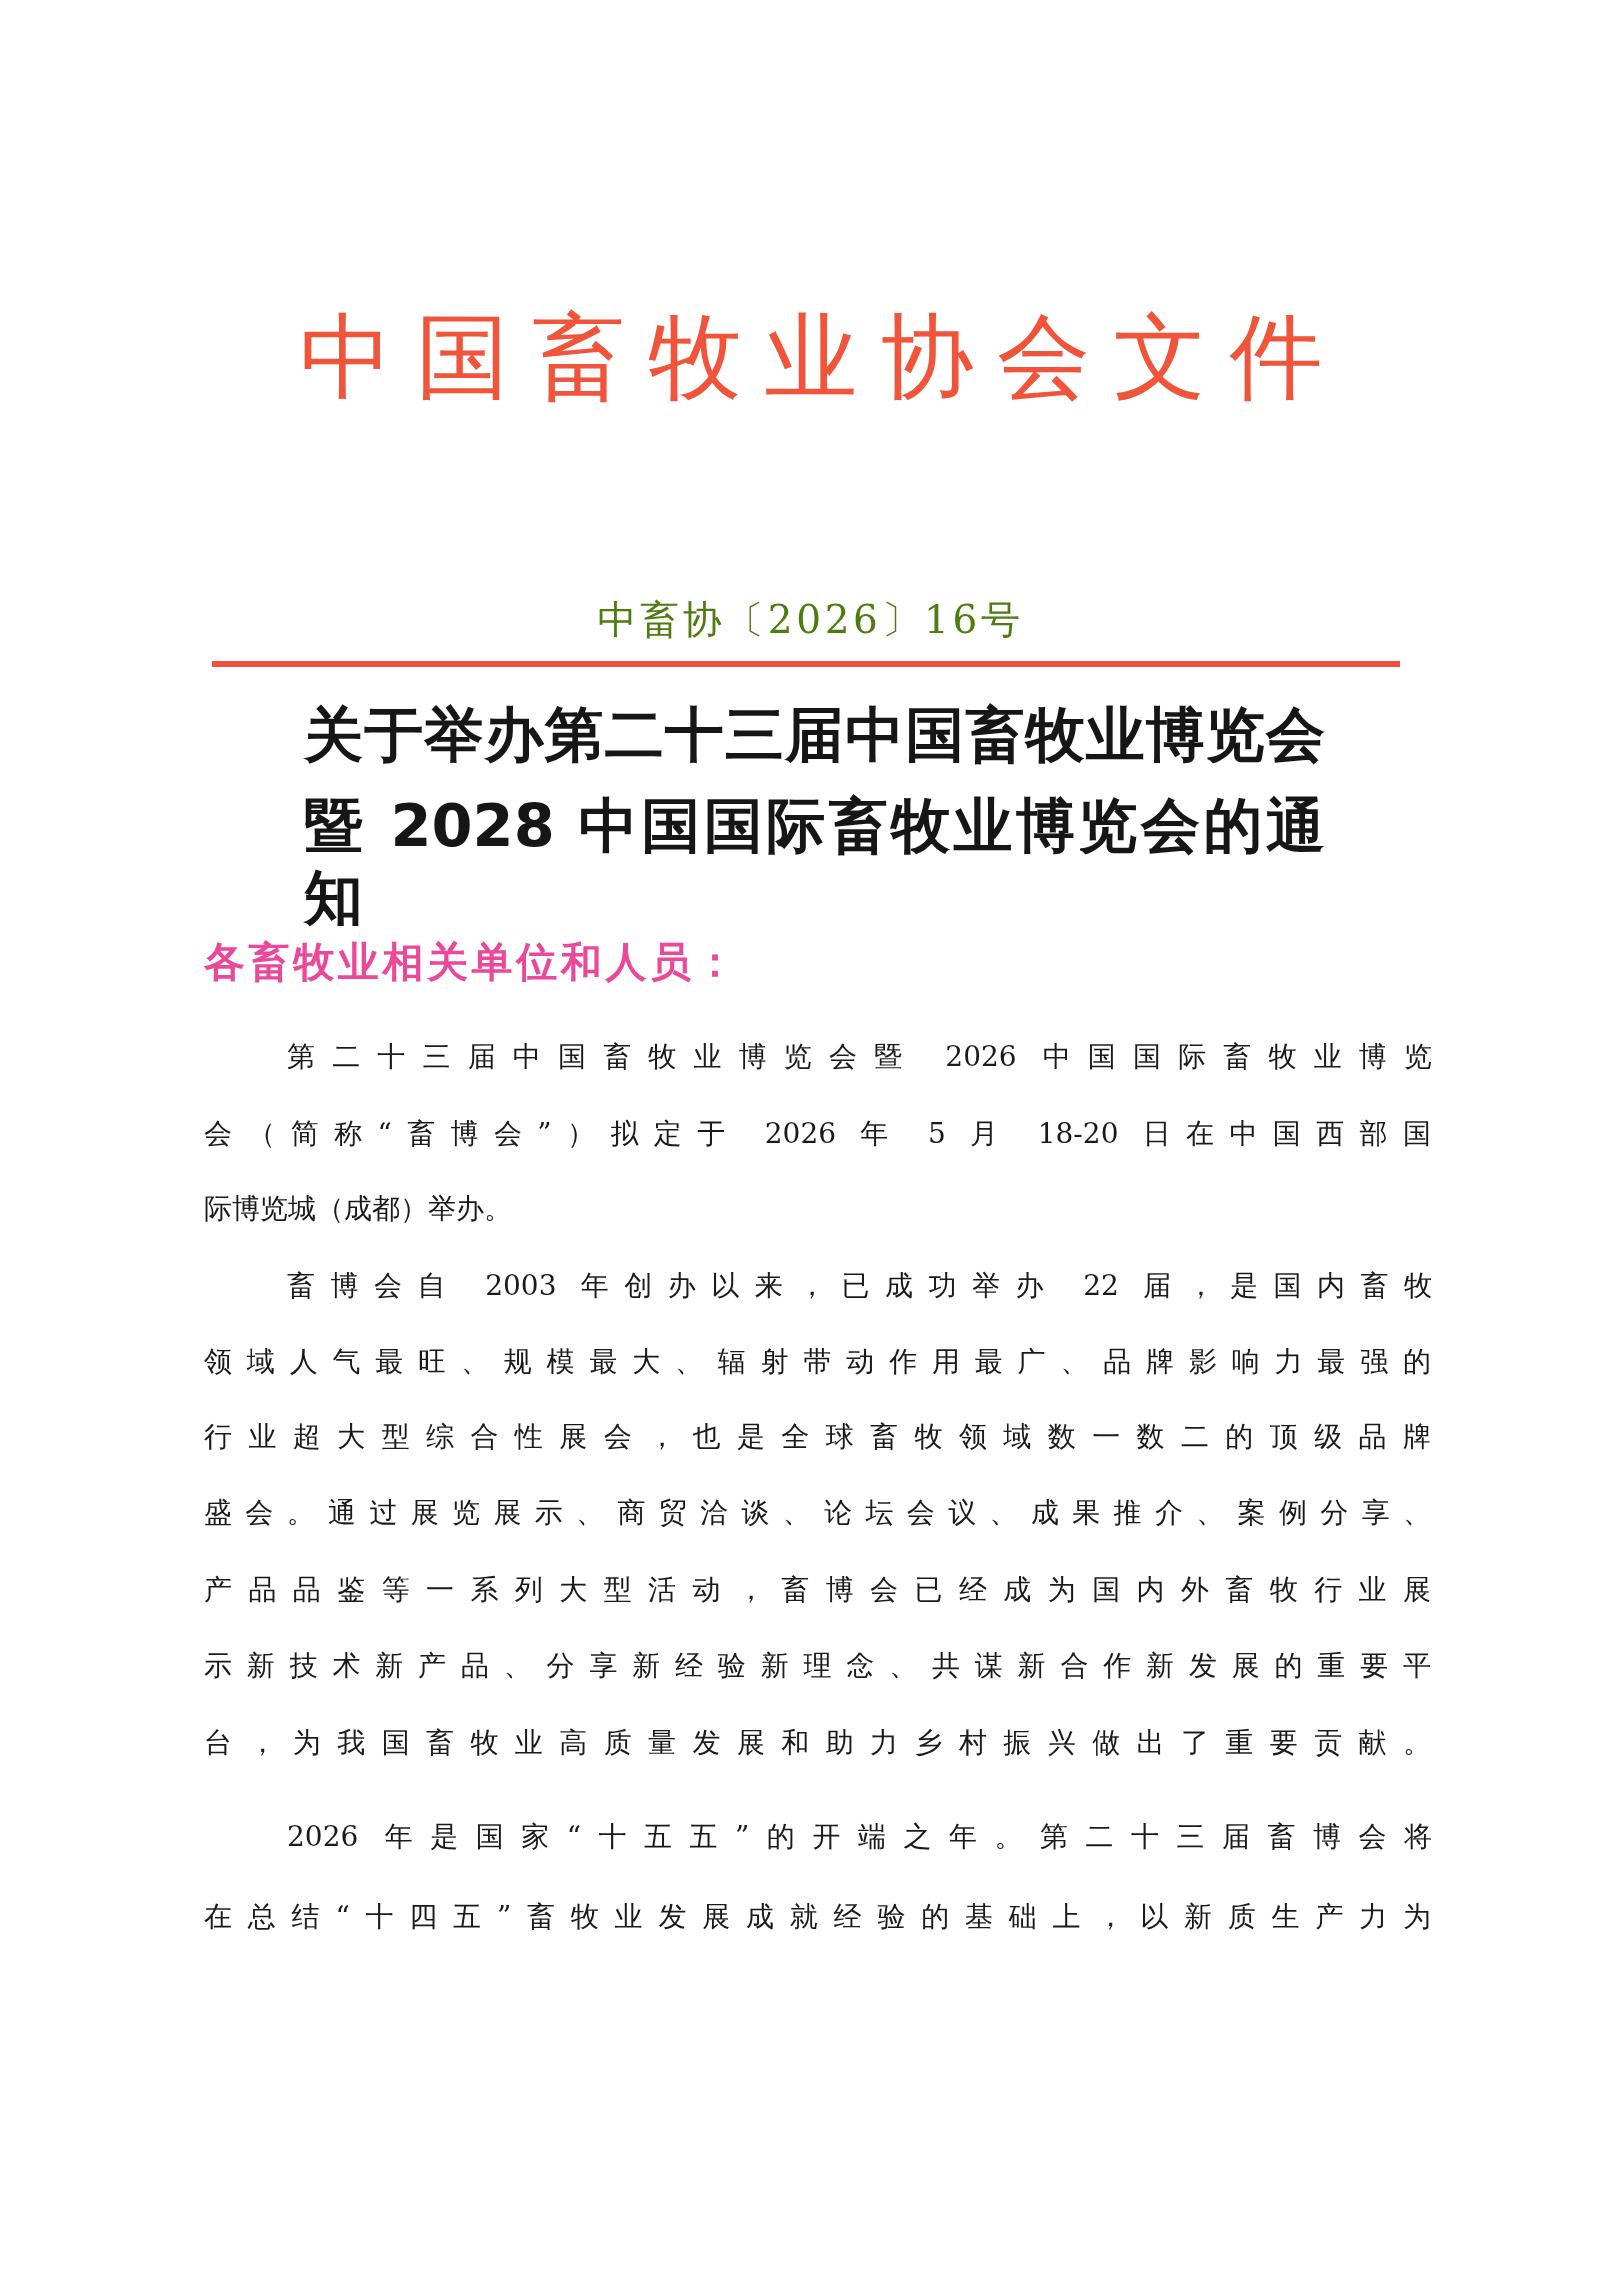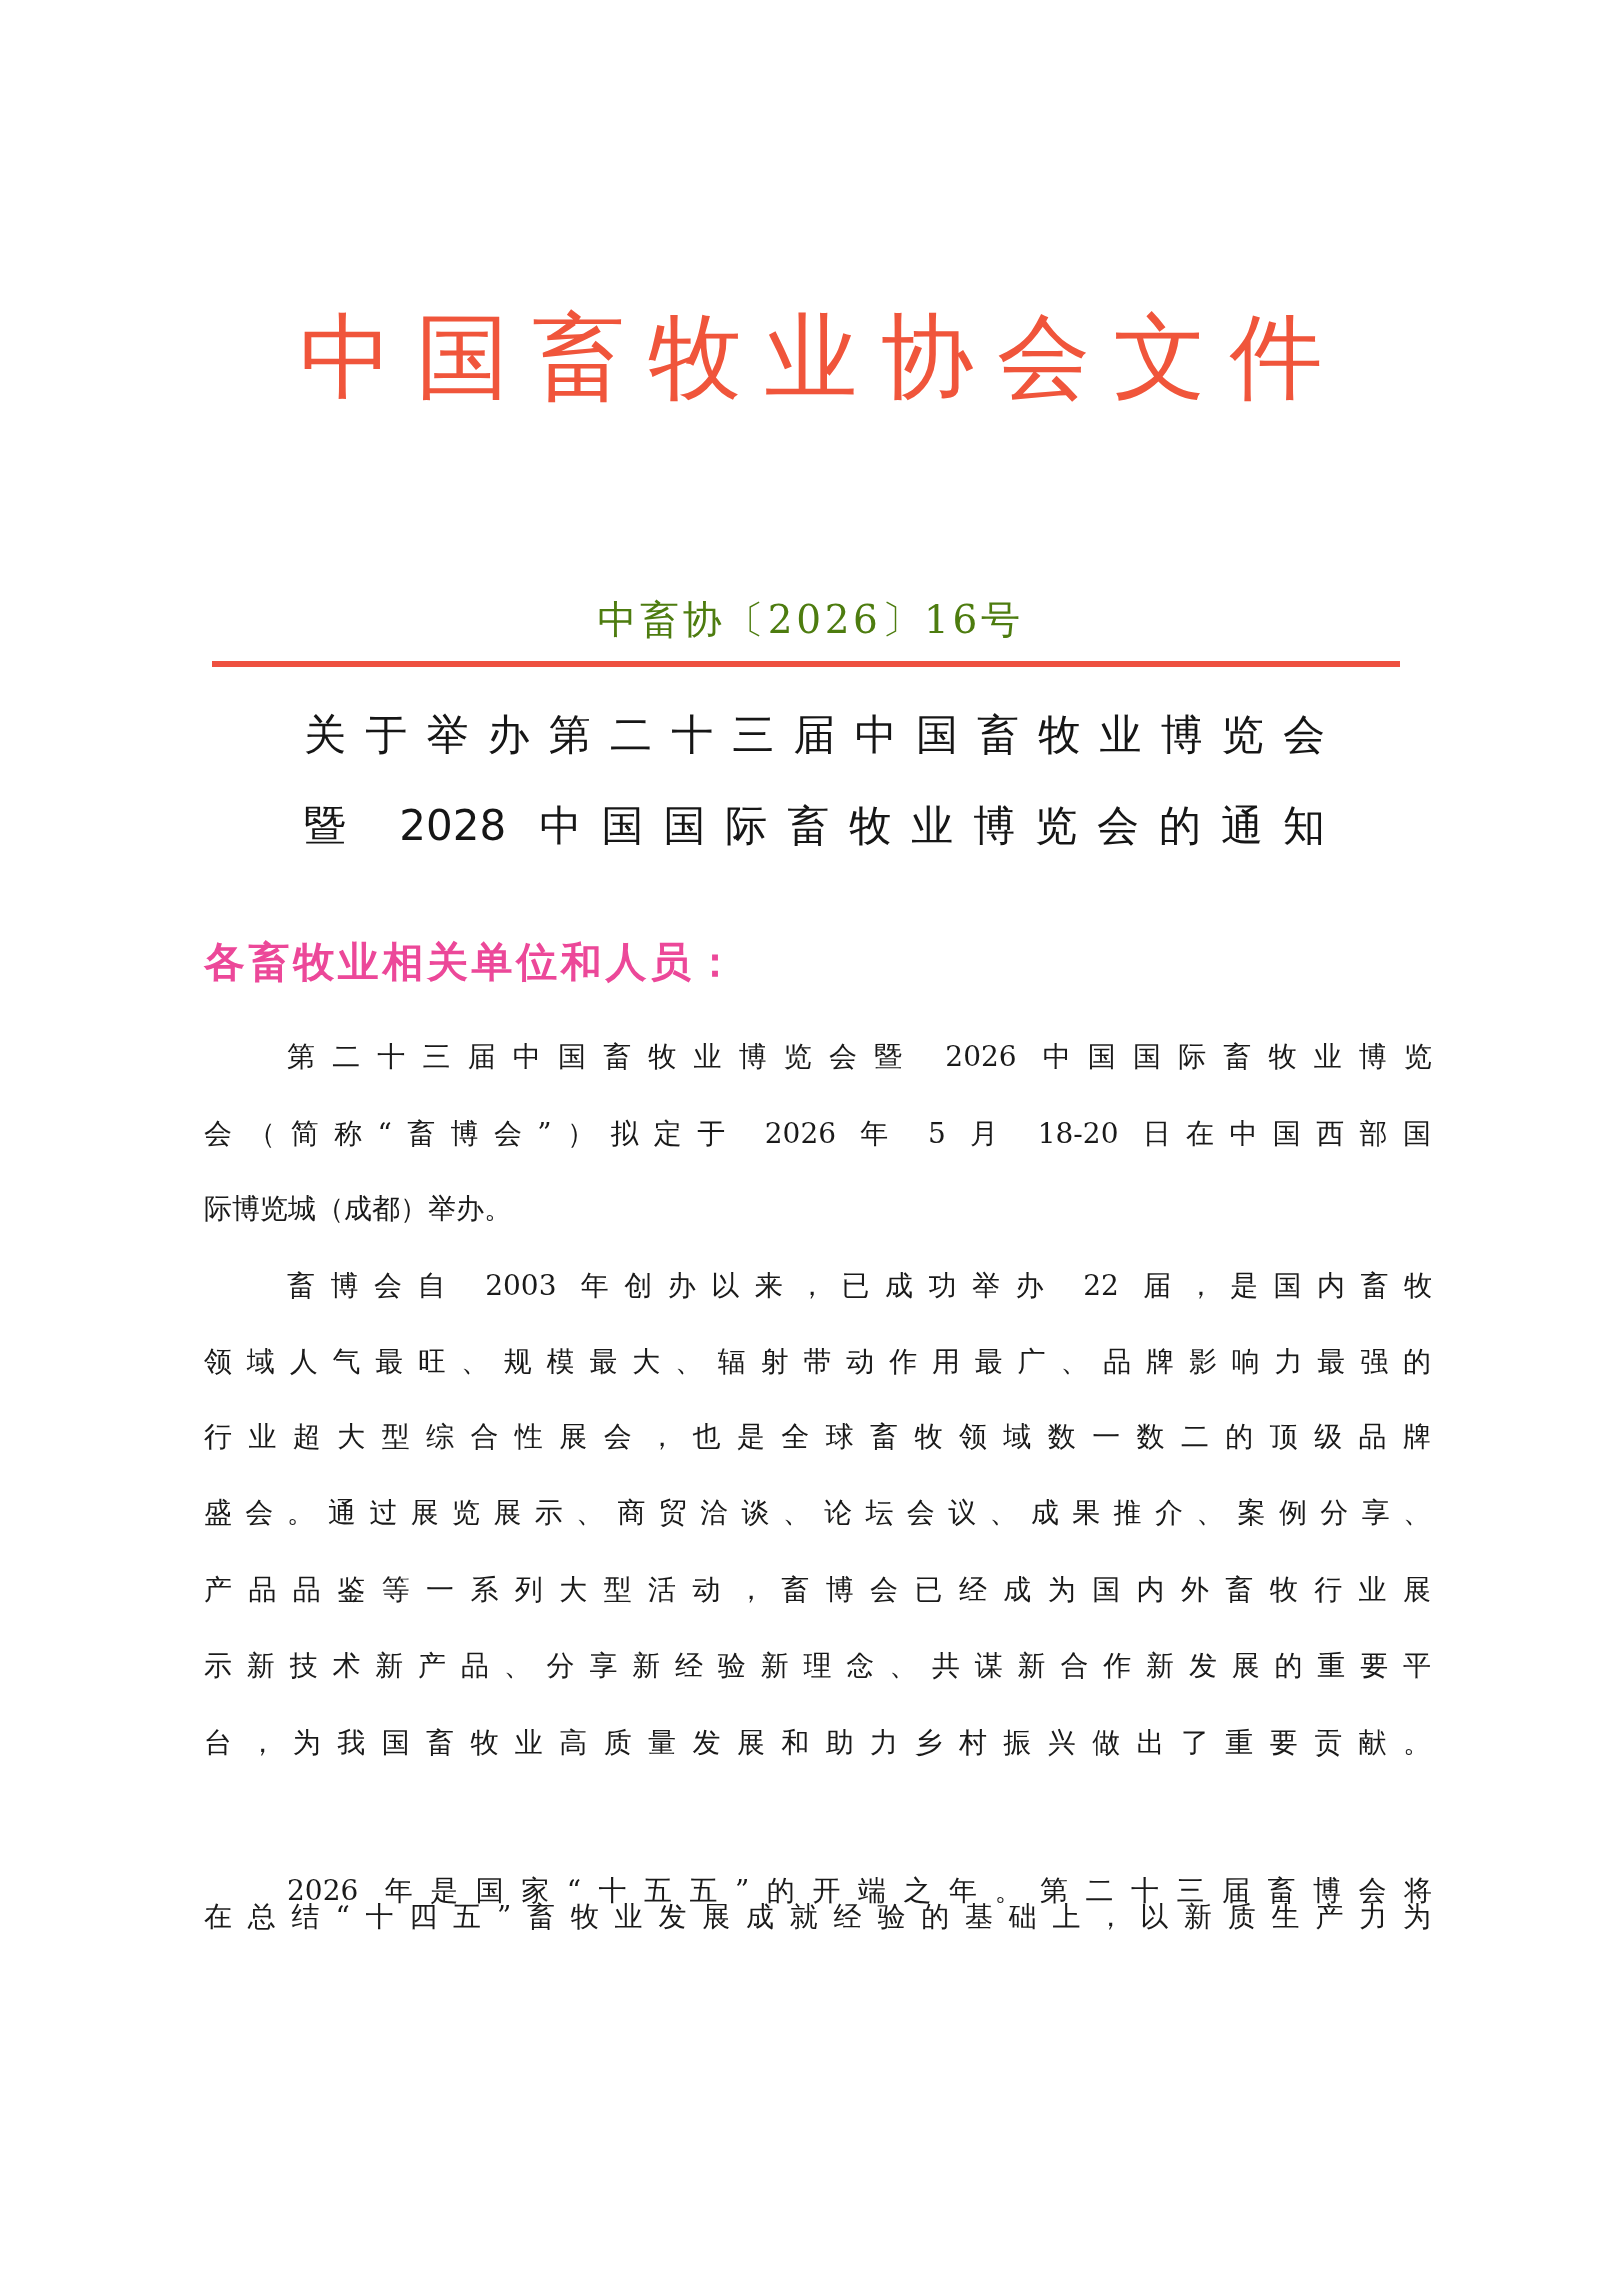--- a/index.html
+++ b/index.html
@@ -54,22 +54,22 @@
       width: 1188px;
       height: 6.3px;
       background: #ee5040;
     }
 
     
     .title-line {
       left: 304px;
       width: 1021px;
       font-family: "DejaVu Sans", "Liberation Sans", sans-serif;
-      font-weight: 400;
-      font-size: 42px;
+      font-weight: 700;
+      font-size: 59px;
       line-height: 72px;
       text-align: justify;
       text-align-last: justify;
       color: #161616;
     }
     .title-1 { top: 699px; }
     .title-2 { top: 790px; }
 
     
     .salutation {
@@ -132,15 +132,15 @@
 <div class="abs body-line" style="top:1177px">际博览城（成都）举办。</div>
 
 <div class="abs body-line justify indent" style="top:1254px">畜博会自 2003 年创办以来，已成功举办 22 届，是国内畜牧</div>
 <div class="abs body-line justify" style="top:1330px">领域人气最旺、规模最大、辐射带动作用最广、品牌影响力最强的</div>
 <div class="abs body-line justify" style="top:1405px">行业超大型综合性展会，也是全球畜牧领域数一数二的顶级品牌</div>
 <div class="abs body-line justify" style="top:1481px">盛会。通过展览展示、商贸洽谈、论坛会议、成果推介、案例分享、</div>
 <div class="abs body-line justify" style="top:1558px">产品品鉴等一系列大型活动，畜博会已经成为国内外畜牧行业展</div>
 <div class="abs body-line justify" style="top:1634px">示新技术新产品、分享新经验新理念、共谋新合作新发展的重要平</div>
 <div class="abs body-line justify" style="top:1711px">台，为我国畜牧业高质量发展和助力乡村振兴做出了重要贡献。</div>
 
-<div class="abs body-line justify indent" style="top:1859px">2026 年是国家“十五五”的开端之年。第二十三届畜博会将</div>
+<div class="abs body-line justify indent" style="top:1805px">2026 年是国家“十五五”的开端之年。第二十三届畜博会将</div>
 <div class="abs body-line justify" style="top:1885px">在总结“十四五”畜牧业发展成就经验的基础上，以新质生产力为</div>
 
 
 </body></html>

